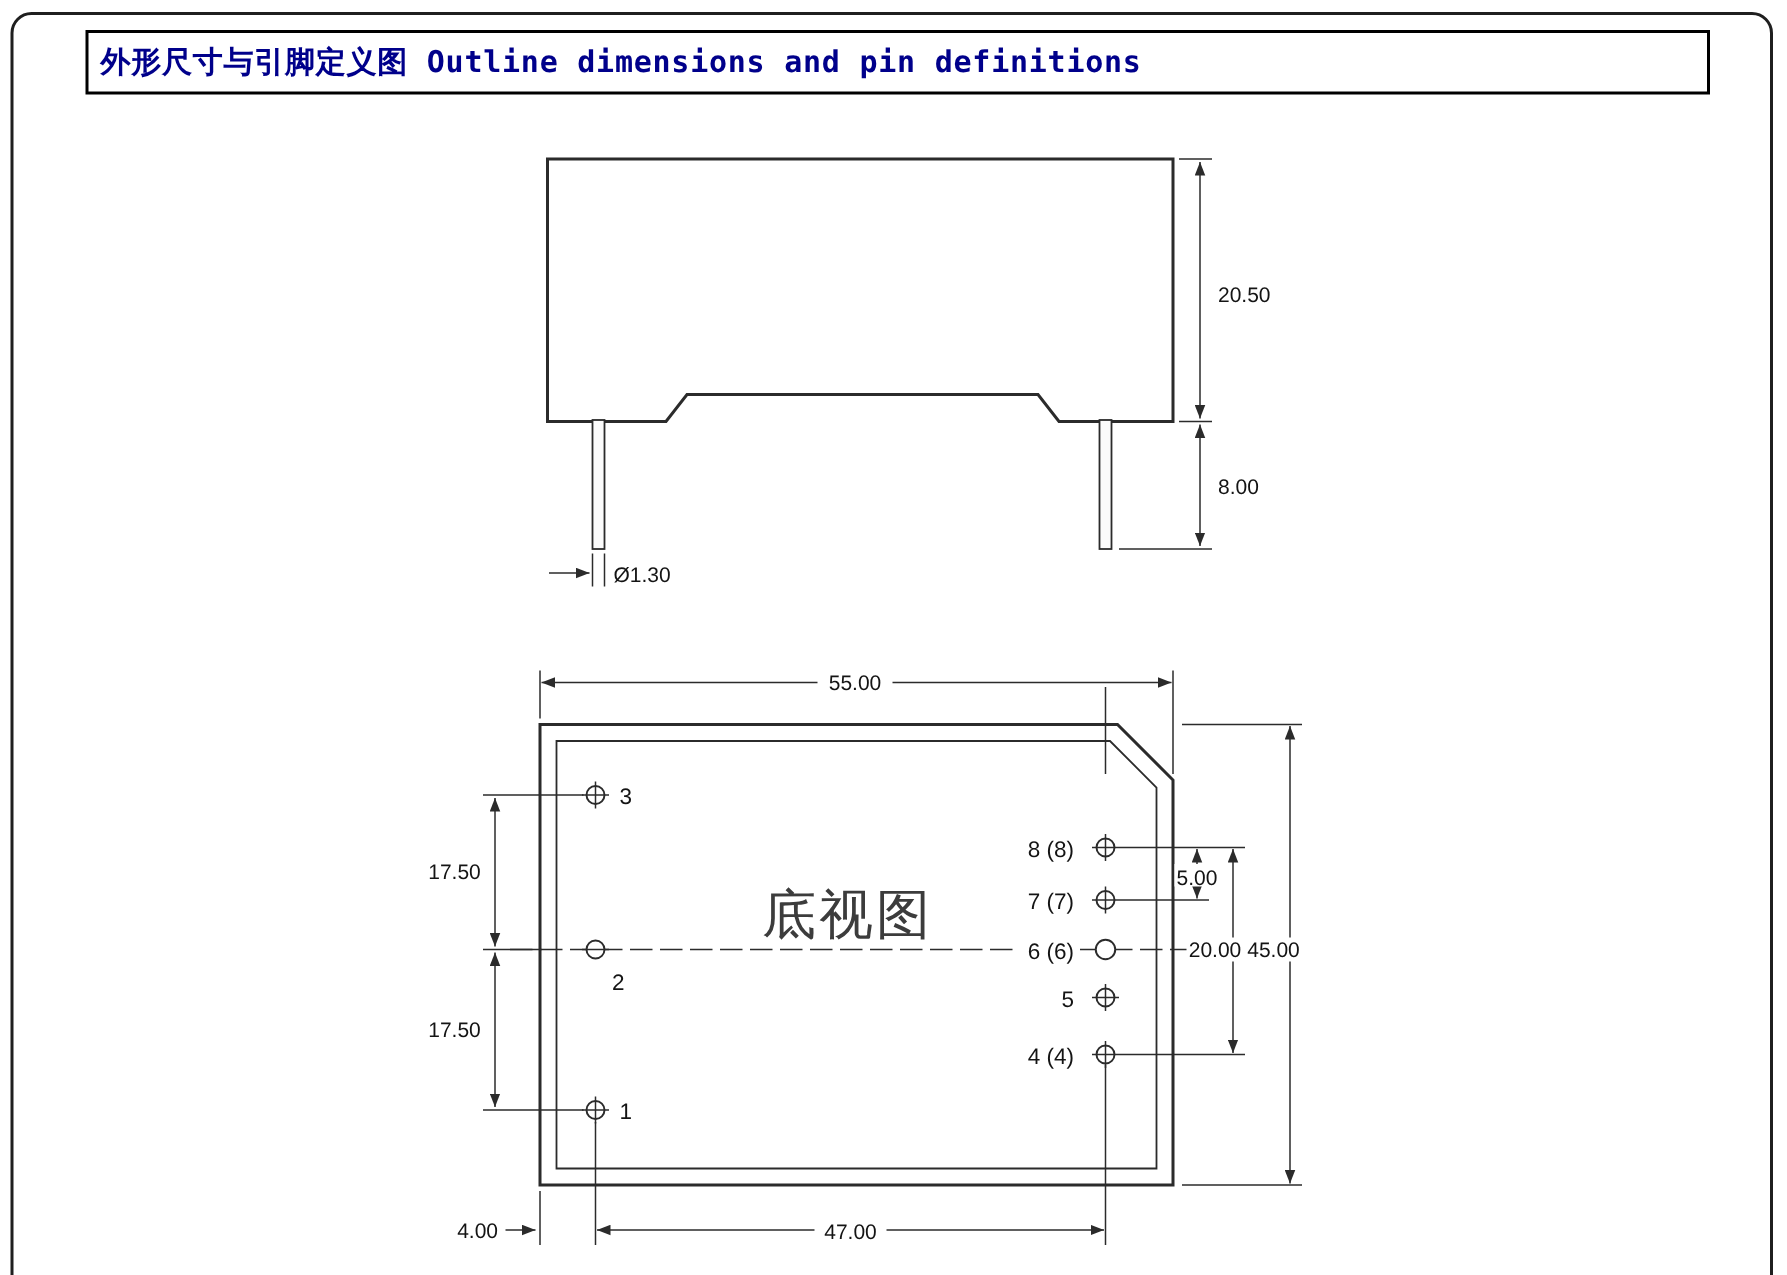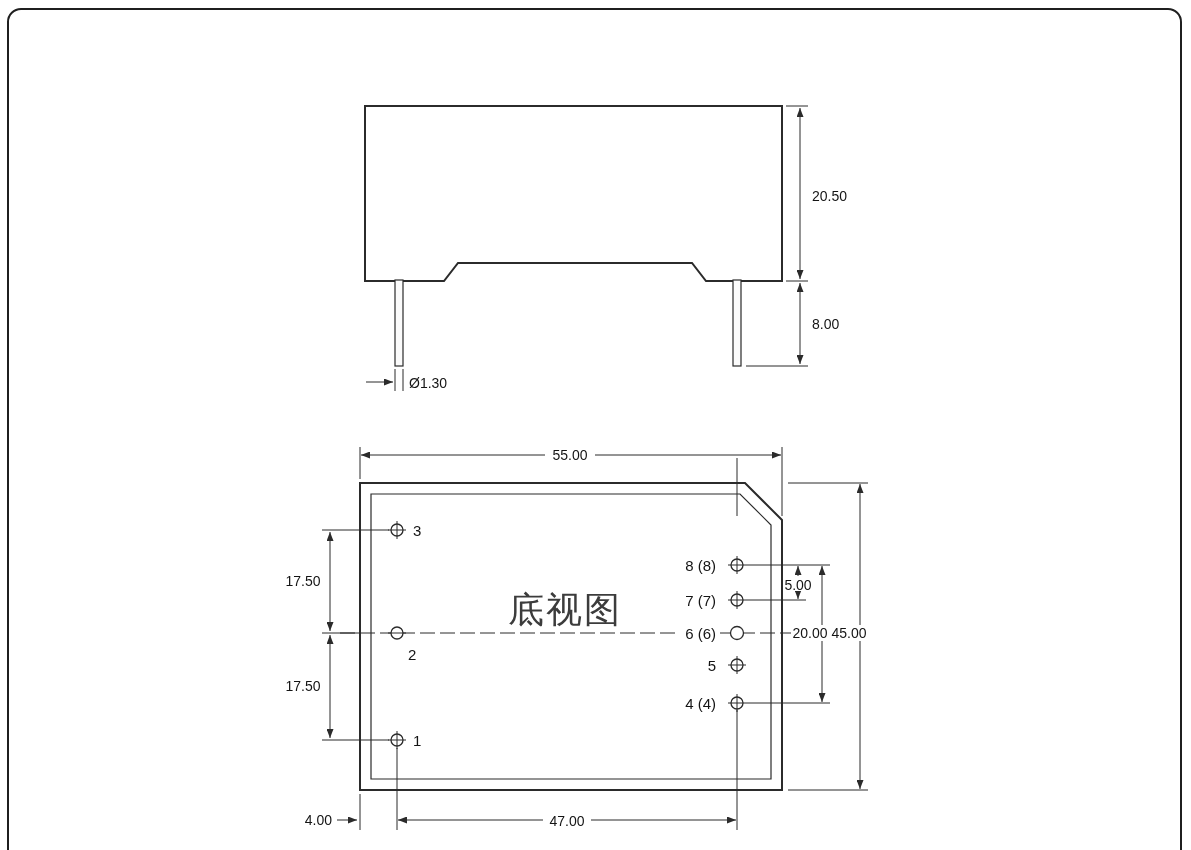--- a/index.html
+++ b/index.html
@@ -36,20 +36,23 @@
   .drawing text.pin-label { font-size: 15px; }
   .drawing text.view-label { font-size: 36px; fill: #3c3c3c; letter-spacing: 2px; }
 </style>
 </head>
 <body>
 
 <div class="page">
 
   <div class="outer-border"></div>
 
+  <div class="title-box">
+    <div class="title-text">外形尺寸与引脚定义图 Outline dimensions and pin definitions</div>
+  </div>
 
   <svg class="drawing" width="1191" height="850" viewBox="0 0 1191 850" xmlns="http://www.w3.org/2000/svg">
     <defs>
       <marker id="aR" markerWidth="10" markerHeight="10" refX="9" refY="3.5" markerUnits="userSpaceOnUse">
         <path d="M0,0 L9,3.5 L0,7 Z" fill="#2b2b2b"></path>
       </marker>
       <marker id="aL" markerWidth="10" markerHeight="10" refX="0" refY="3.5" markerUnits="userSpaceOnUse">
         <path d="M9,0 L0,3.5 L9,7 Z" fill="#2b2b2b"></path>
       </marker>
       <marker id="aU" markerWidth="10" markerHeight="10" refX="3.5" refY="0" markerUnits="userSpaceOnUse">

